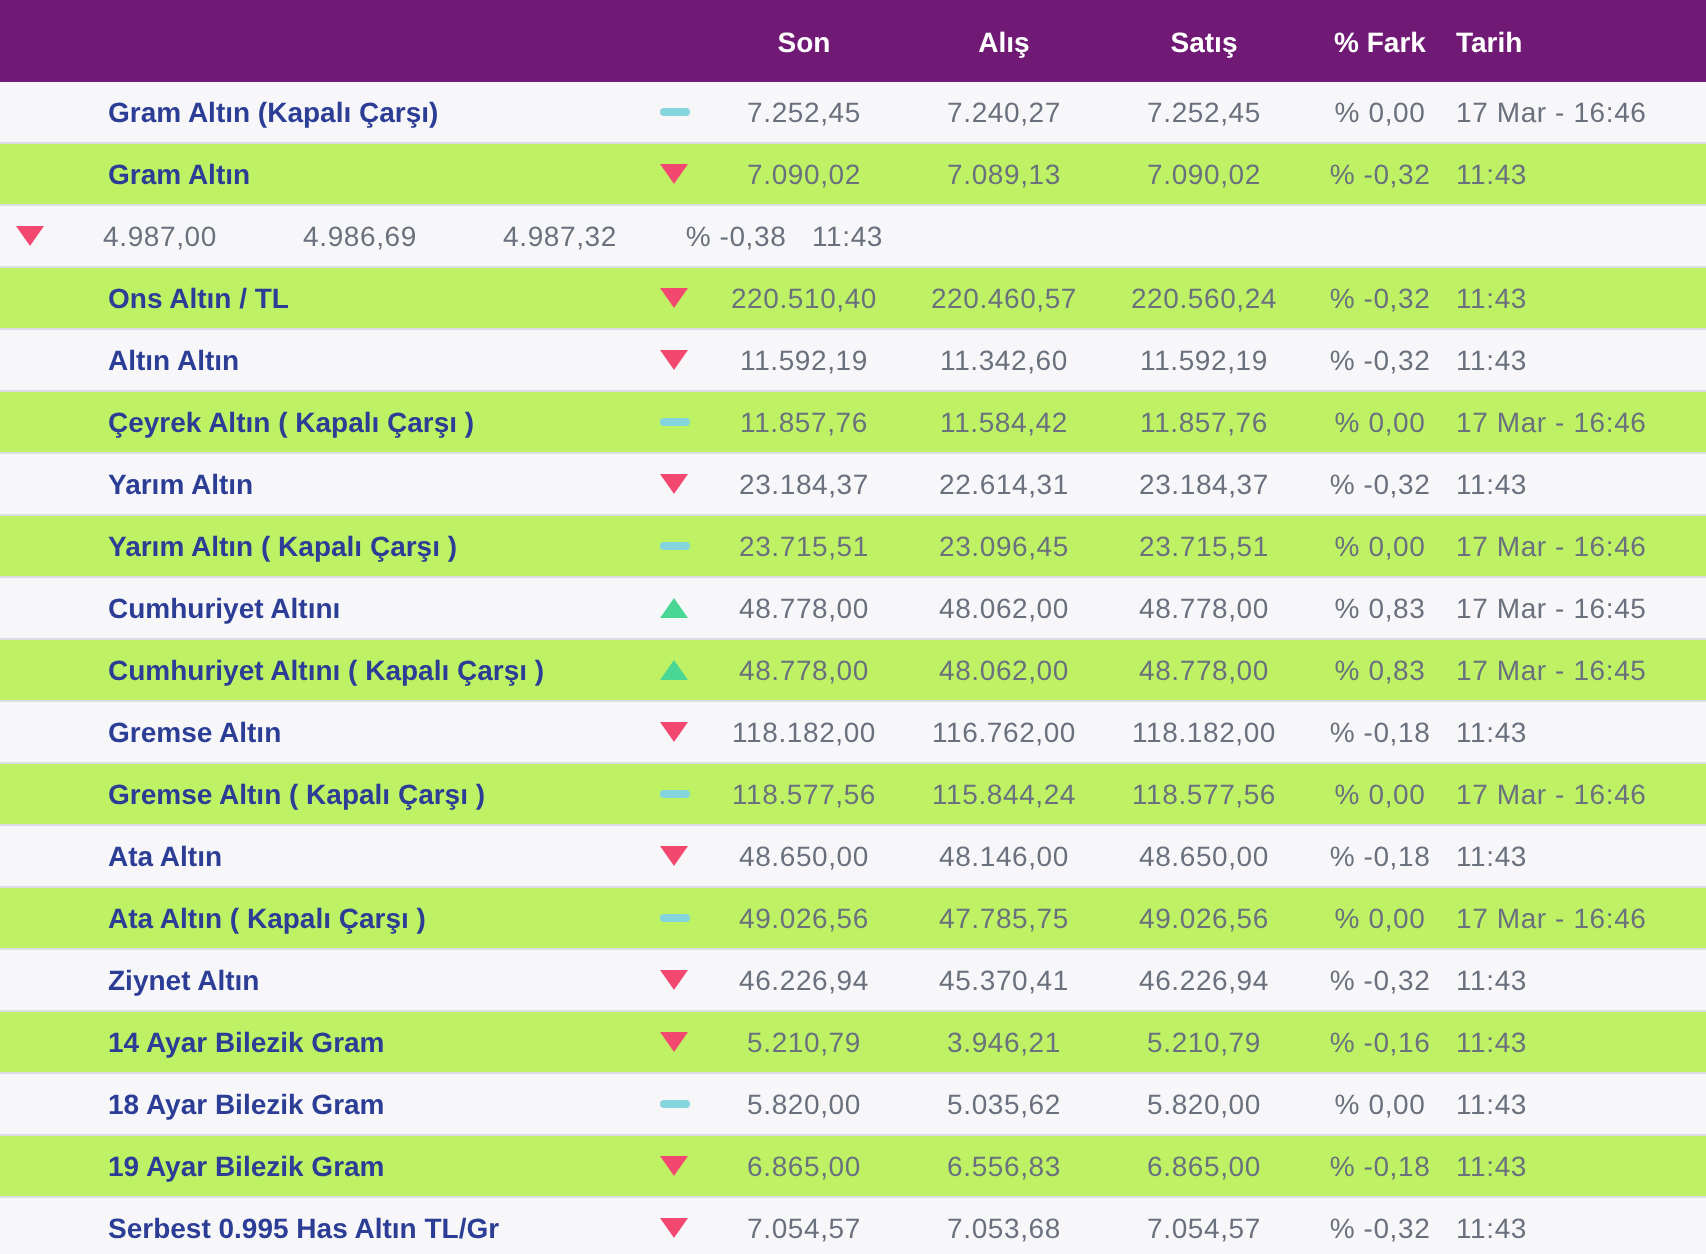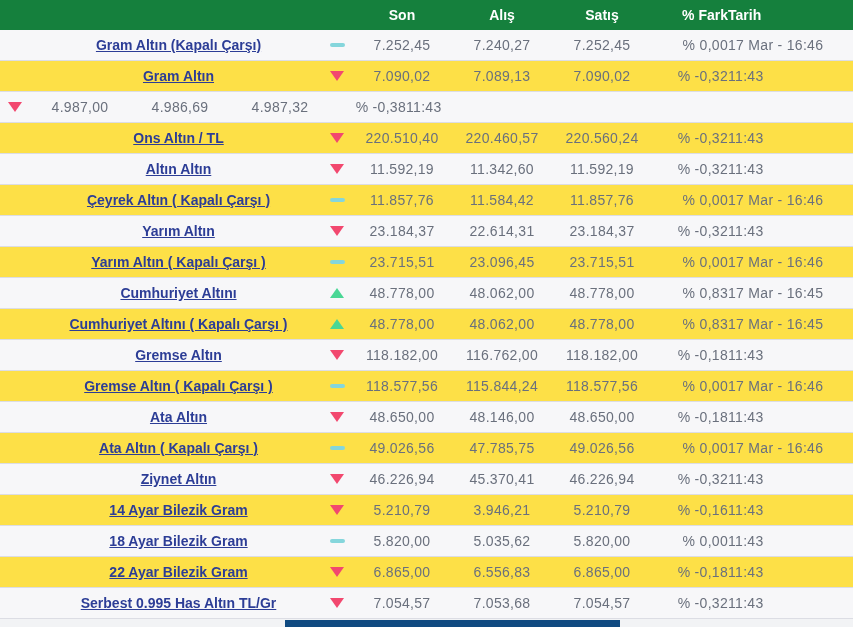--- a/index.html
+++ b/index.html
@@ -1,25 +1,25 @@
 <!DOCTYPE html>
 <html><head>
 <meta charset="utf-8">
 <style>
   * { margin:0; padding:0; box-sizing:border-box; }
   body { width:853px; height:627px; background:#ffffff; font-family:"Liberation Sans", sans-serif; overflow:hidden; }
   .rates-table { width:853px; display:flex; flex-direction:column; }
-  .header-row { display:flex; height:30px; background:#15803d; align-items:center; }
+  .header-row { display:flex; height:41px; background:#701a75; align-items:center; }
   .header-row .cell { color:#ffffff; font-weight:bold; font-size:14px; }
-  .col-name { width:322px; padding-left:35px; text-align:center;text-decoration:underline; }
+  .col-name { width:322px; padding-left:54px; text-align:left; }
   .col-icon { width:30px; display:flex; justify-content:center; align-items:center; }
   .col-num  { width:100px; text-align:center; }
-  .col-fark { width:76px;  text-align:right; }
+  .col-fark { width:76px;  text-align:center; }
   .col-tarih{ width:125px; text-align:left; }
-  .row { display:flex; height:31px; align-items:center; border-bottom:1px solid #dcdde4; background:#fde047; }
+  .row { display:flex; height:31px; align-items:center; border-bottom:1px solid #dcdde4; background:#bef264; }
   .row:nth-child(odd) { background:#f7f7f9; }
   .row .name { color:#2c3d96; font-weight:bold; font-size:14px; }
   .row .num { color:#6a707d; font-size:14px; letter-spacing:0.3px; }
   .trend-down { width:0; height:0; border-left:7px solid transparent; border-right:7px solid transparent; border-top:10px solid #f2486f; }
   .trend-up   { width:0; height:0; border-left:7px solid transparent; border-right:7px solid transparent; border-bottom:10px solid #4ad795; }
   .trend-flat { width:15px; height:4px; border-radius:2px; background:#85d6dc; }
   .footer-strip { height:8px; background:#f2f3f5; position:relative; }
   .footer-thumb { position:absolute; left:285px; top:1px; width:335px; height:7px; background:#104a81; }
 </style>
 </head>
@@ -233,21 +233,21 @@
           <span class="trend-flat"></span>
         </div>
     <div class="cell col-num num">5.820,00</div>
     <div class="cell col-num num">5.035,62</div>
     <div class="cell col-num num">5.820,00</div>
     <div class="cell col-fark num">% 0,00</div>
     <div class="cell col-tarih num">11:43</div>
   </div>
 
   <div class="row">
-    <div class="cell col-name name">22 Ayar Bilezik Gram</div>
+    <div class="cell col-name name">19 Ayar Bilezik Gram</div>
     <div class="cell col-icon">
           <span class="trend-down"></span>
         </div>
     <div class="cell col-num num">6.865,00</div>
     <div class="cell col-num num">6.556,83</div>
     <div class="cell col-num num">6.865,00</div>
     <div class="cell col-fark num">% -0,18</div>
     <div class="cell col-tarih num">11:43</div>
   </div>
 

